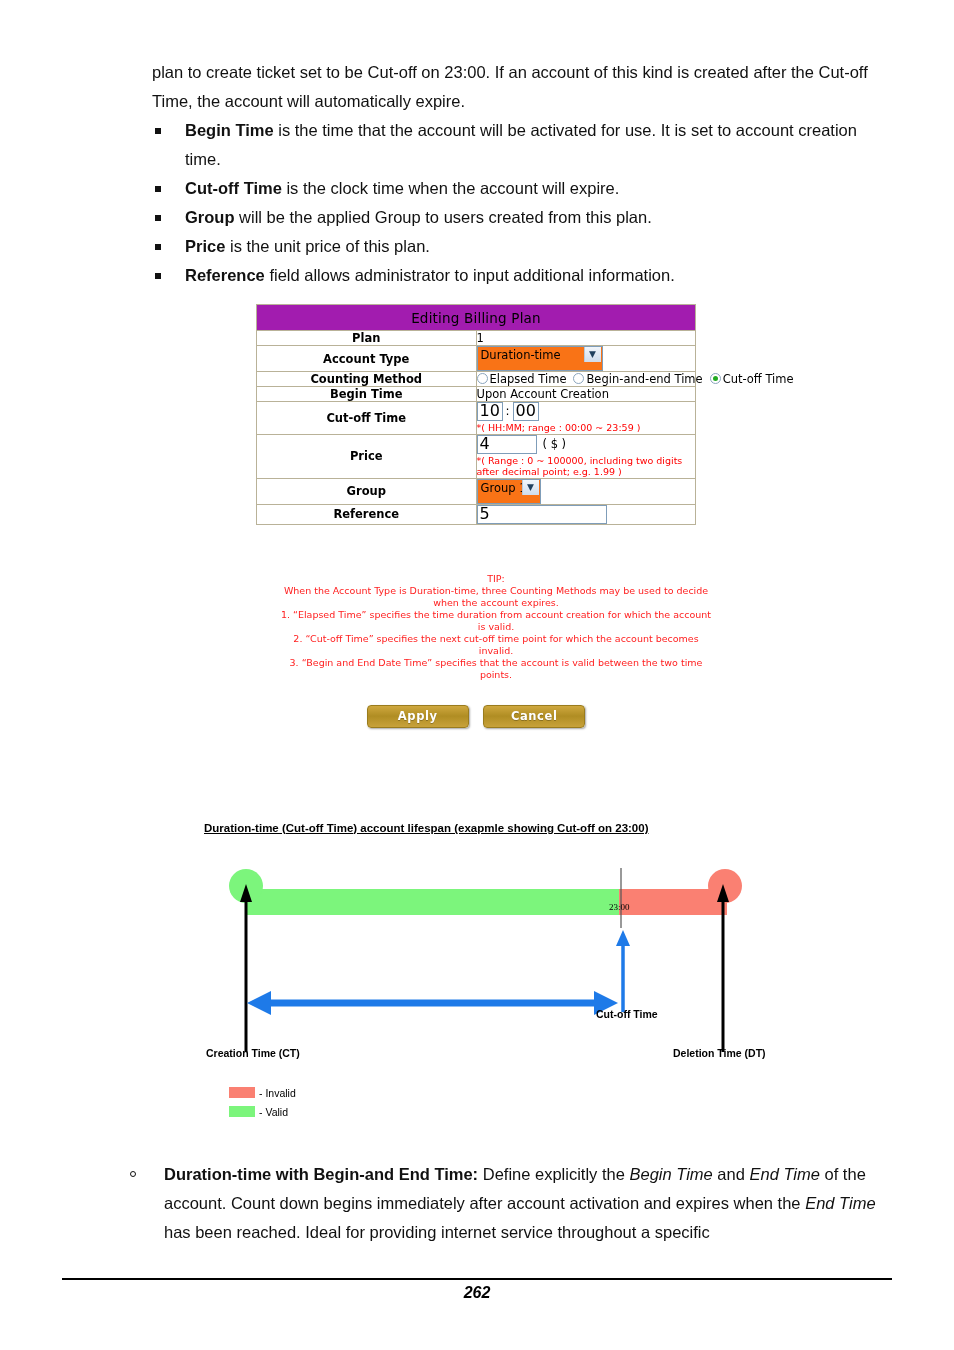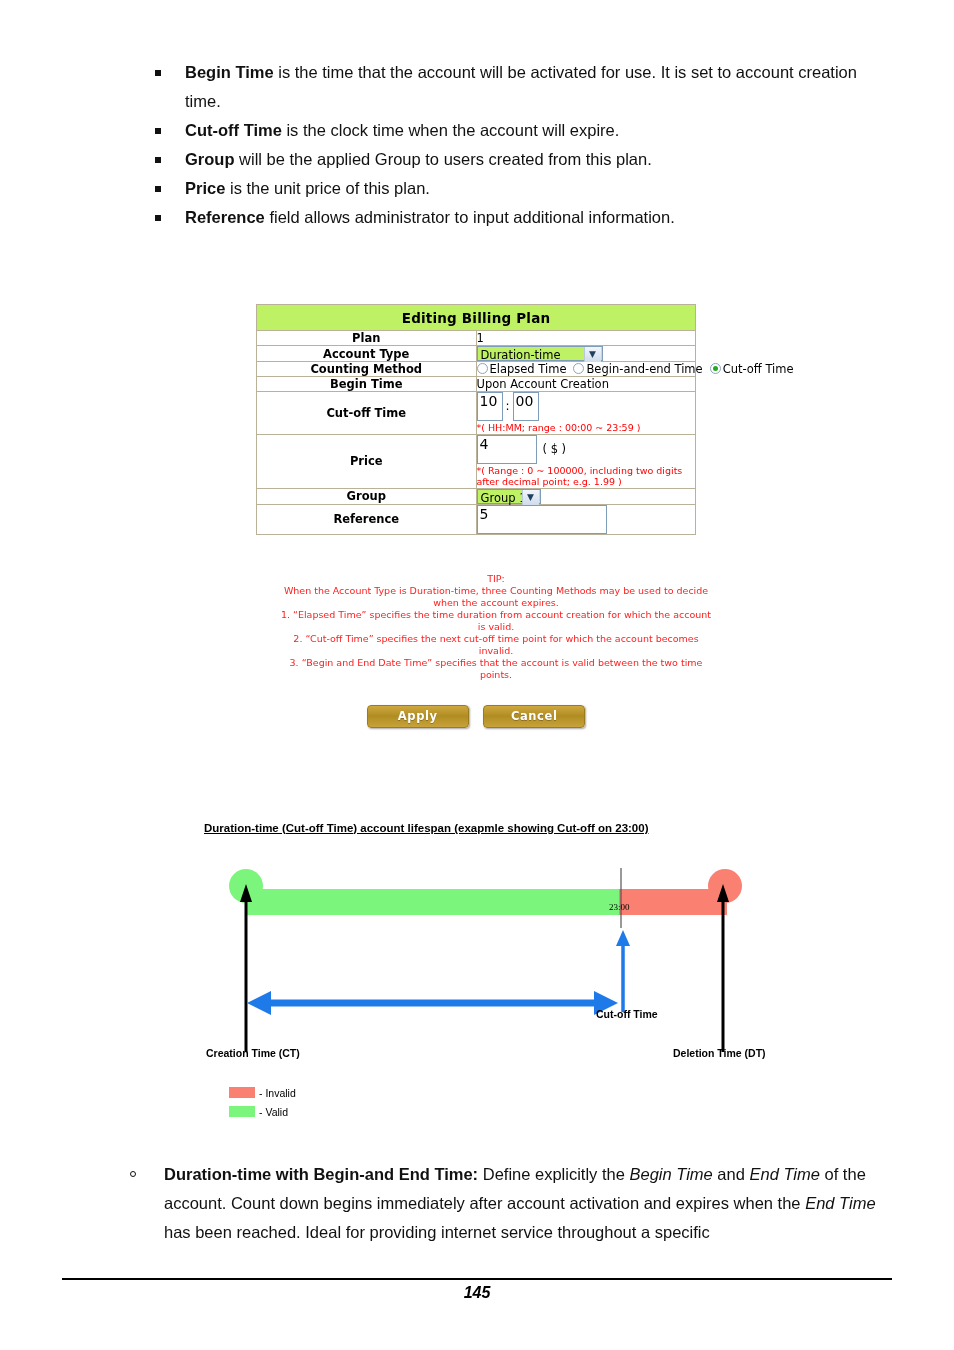--- a/index.html
+++ b/index.html
@@ -69,23 +69,23 @@
     width: 440px;
     table-layout: fixed;
     font-family: "DejaVu Sans", sans-serif;
   }
   table.billing td {
     border: 1px solid #b9b298;
     padding: 0;
     vertical-align: middle;
   }
   .hdr {
-    background: #bef264;
-    text-align: center;
-    font-weight: bold;
+    background: #a21caf;
+    text-align: center;
+    font-weight: normal;
     font-size: 13.5px;
     height: 25px;
     color: #000;
     letter-spacing: .2px;
   }
   td.lbl {
     width: 117px;
     text-align: center;
     font-weight: bold;
     font-size: 11.5px;
@@ -102,23 +102,23 @@
     font-size: 9.5px;
     line-height: 11.5px;
     margin-top: 1px;
     font-family: "DejaVu Sans", sans-serif;
   }
 
   
   .sel {
     display: inline-block;
     border: 1px solid #7f9db9;
-    background: #bef264;
+    background: #f97316;
     font-size: 11.5px;
-    height: 15px;
+    height: 25px;
     line-height: 17px;
     padding: 0 0 0 3px;
     vertical-align: middle;
     position: relative;
     box-sizing: border-box;
     color: #000;
   }
   .sel .caret {
     display: inline-block;
     width: 16px;
@@ -132,23 +132,23 @@
     font-size: 9px;
     color: #21405e;
   }
   .sel.acct { width: 126px; }
   .sel.group { width: 64px; }
 
   .txt {
     display: inline-block;
     border: 1px solid #7f9db9;
     background: #fff;
-    height: 29px;
+    height: 19px;
     line-height: 16px;
-    font-size: 14px;
+    font-size: 16px;
     padding: 0 2px;
     box-sizing: border-box;
     vertical-align: middle;
     color: #000;
     font-family: "DejaVu Sans", sans-serif;
   }
   .txt.hh, .txt.mm { width: 26px; }
   .txt.price { width: 60px; }
   .txt.ref { width: 130px; }
   .colon { font-size: 12px; padding: 0 3px; }
@@ -310,20 +310,21 @@
     box-sizing: border-box;
   }
   i { font-style: italic; }
 </style>
 </head>
 <body>
 
 <div class="page">
 
   <div class="prose">
+    <p>plan to create ticket set to be Cut-off on 23:00. If an account of this kind is created after the Cut-off Time, the account will automatically expire.</p>
     <ul class="bullet-list">
       <li>
         <span class="sq"></span>
         <b>Begin Time</b><span> is the time that the account will be activated for use. It is set to account creation time.</span>
       </li>
       <li>
         <span class="sq"></span>
         <b>Cut-off Time</b><span> is the clock time when the account will expire.</span>
       </li>
       <li>
@@ -479,16 +480,16 @@
   <div class="bottom-prose">
     <ul class="circ-list">
       <li>
         <span class="circ"></span>
         <b>Duration-time with Begin-and End Time:</b><span> Define explicitly the </span><i>Begin Time</i><span> and </span><i>End Time</i><span> of the account. Count down begins immediately after account activation and expires when the </span><i>End Time</i><span> has been reached. Ideal for providing internet service throughout a specific</span>
       </li>
     </ul>
   </div>
 
   <div class="footer">
-    <span class="pg">145</span>
+    <span class="pg">262</span>
   </div>
 
 </div>
 
 </body></html>

